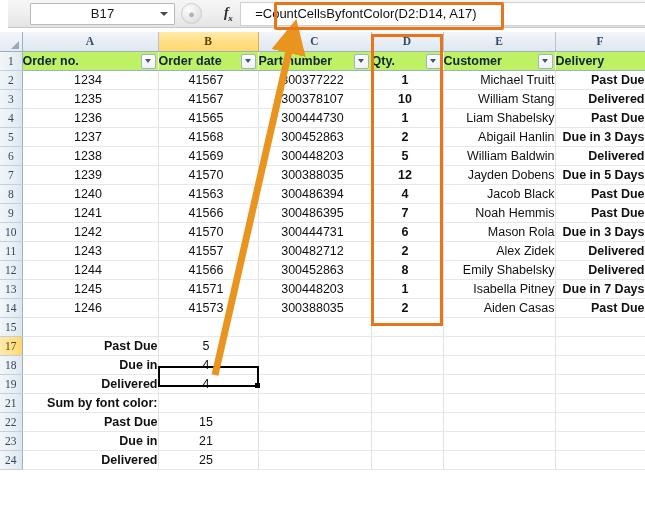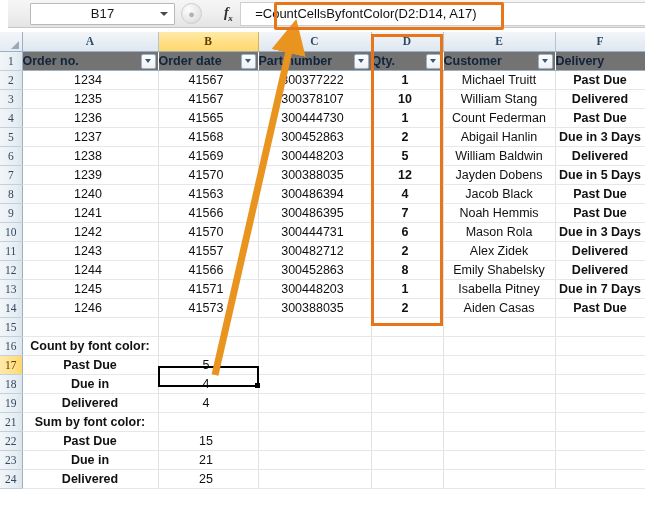--- a/index.html
+++ b/index.html
@@ -177,25 +177,25 @@
   }
 
   td.cell {
     border-right: 1px solid #dfe3e8;
     border-bottom: 1px solid #e4e8ec;
     padding: 0 3px;
     color: #111111;
     background: #ffffff;
   }
   td.cell.num { text-align: center; padding-right: 4px; }
-  td.cell.txt { text-align: center; }
+  td.cell.txt { text-align: right; }
 
   
   td.thead {
-    background: #737373;
+    background: #bef264;
     font-weight: bold;
     color: #11243b;
     border-right: 1px solid #ffffff;
     border-bottom: 1px solid #9cb0c4;
     padding-left: 4px;
     position: relative;
   }
   .filter-btn {
     position: absolute;
     right: 2px; top: 2px;
@@ -350,21 +350,21 @@
             <td class="cell num c-delivered">10</td>
             <td class="cell txt">William Stang</td>
             <td class="cell txt c-delivered">Delivered</td>
           </tr>
           <tr>
             <td class="rowhdr">4</td>
             <td class="cell num">1236</td>
             <td class="cell num">41565</td>
             <td class="cell num">300444730</td>
             <td class="cell num c-pastdue">1</td>
-            <td class="cell txt">Count Federman</td>
+            <td class="cell txt">Liam Shabelsky</td>
             <td class="cell txt c-pastdue">Past Due</td>
           </tr>
           <tr>
             <td class="rowhdr">5</td>
             <td class="cell num">1237</td>
             <td class="cell num">41568</td>
             <td class="cell num">300452863</td>
             <td class="cell num c-due">2</td>
             <td class="cell txt">Abigail Hanlin</td>
             <td class="cell txt c-due">Due in 3 Days</td>
@@ -448,29 +448,20 @@
             <td class="cell num">300388035</td>
             <td class="cell num c-pastdue">2</td>
             <td class="cell txt">Aiden Casas</td>
             <td class="cell txt c-pastdue">Past Due</td>
           </tr>
         </tbody>
       <tbody id="tail-rows">
           <tr>
             <td class="rowhdr">15</td>
             <td class="cell"></td>
-            <td class="cell"></td>
-            <td class="cell"></td>
-            <td class="cell"></td>
-            <td class="cell"></td>
-            <td class="cell"></td>
-          </tr>
-          <tr>
-            <td class="rowhdr">16</td>
-            <td class="cell txt c-bold">Count by font color:</td>
             <td class="cell"></td>
             <td class="cell"></td>
             <td class="cell"></td>
             <td class="cell"></td>
             <td class="cell"></td>
           </tr>
           <tr>
             <td class="rowhdr sel">17</td>
             <td class="cell txt c-pastdue">Past Due</td>
             <td class="cell num">5</td>

